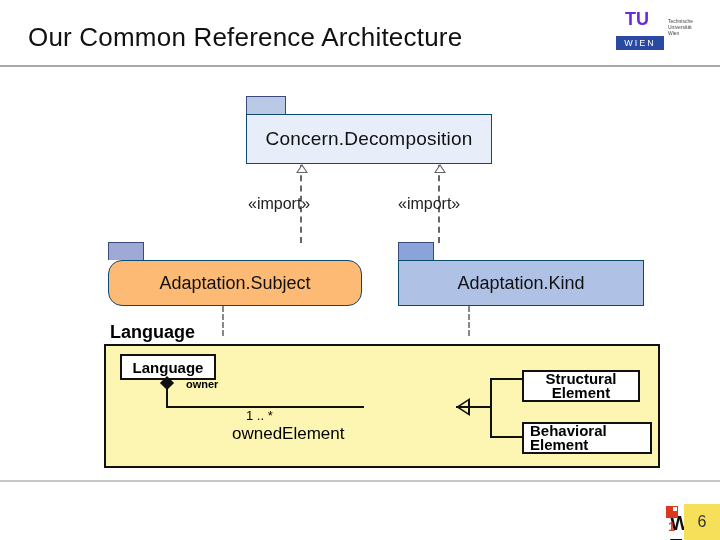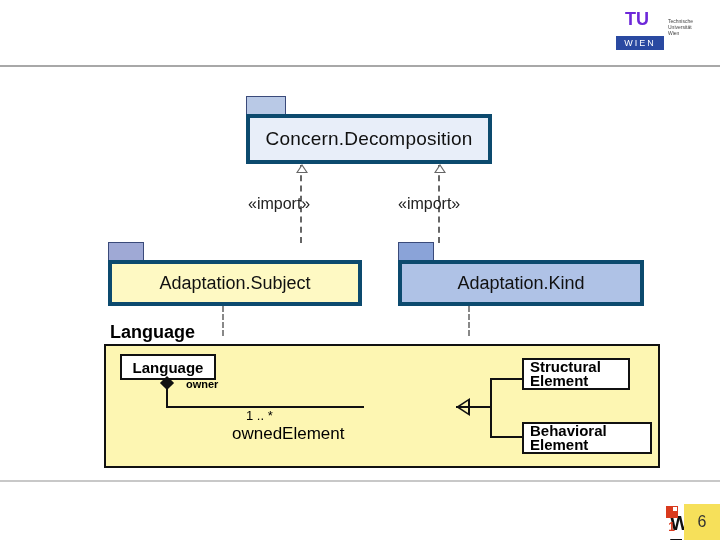--- a/index.html
+++ b/index.html
@@ -20,29 +20,29 @@
   .footer-box { position: absolute; right: 0; bottom: 0; width: 36px; height: 36px; background: #f6e05a; display:flex; align-items:center; justify-content:center; font-size:16px; color:#333; }
   .logo-wit { position: absolute; right: 42px; bottom: 4px; width: 44px; height: 30px; }
   .logo-wit .sq { position:absolute; right:0; top:0; width:12px; height:12px; background:#d93a1e; }
   .logo-wit .sq .d { position:absolute; right:1px; top:1px; width:4px; height:4px; background:#fff; }
   .logo-wit .wt { position:absolute; left:0; top:6px; font-size:20px; font-weight:700; color:#111; letter-spacing:-1px;margin-left:36px; }
   .logo-wit .one { position:absolute; right:3px; top:14px; font-size:12px; font-weight:700; color:#d93a1e; }
 
   
   .pkg { position: absolute; }
   .pkg .tab { position:absolute; top:0; left:0; height:18px; border:1px solid #3a4a7a; border-bottom:none; }
-  .pkg .body { position:absolute; top:18px; left:0; right:0; bottom:0; border:4px solid #0c4a6e; display:flex; align-items:center; justify-content:center; font-size:18px; color:#111; }
+  .pkg .body { position:absolute; top:18px; left:0; right:0; bottom:0; border:1px solid #0c4a6e; display:flex; align-items:center; justify-content:center; font-size:18px; color:#111; }
 
   .pkg-top { left: 246px; top: 96px; width: 246px; height: 68px; }
   .pkg-top .tab  { width: 40px; background:#b9c9e6; }
   .pkg-top .body { background:#e8eef9; font-size:19px; letter-spacing:0.2px; }
 
   .pkg-left { left: 108px; top: 242px; width: 254px; height: 64px; }
   .pkg-left .tab  { width: 36px; background:#9fa9d5; }
-  .pkg-left .body { background:#fef9c3; }
+  .pkg-left .body { background:#fdba74;border-radius:14px; }
 
   .pkg-right { left: 398px; top: 242px; width: 246px; height: 64px; }
   .pkg-right .tab  { width: 36px; background:#8aa3d8; }
   .pkg-right .body { background:#afc2e6; }
 
   
   .dep { position:absolute; width:0; border-left: 2px dashed #666; }
   .dep .head { position:absolute; top:-1px; left:-6px; width:0; height:0;
                border-left:6px solid transparent; border-right:6px solid transparent; border-bottom:9px solid #666; }
   .dep .head::after{ content:""; position:absolute; top:2px; left:-4px; width:0; height:0;
@@ -64,21 +64,21 @@
 
   .lang-panel { position:absolute; left:104px; top:344px; width:556px; height:124px; background:#fdf6b2; border:2px solid #111; }
 
   
   .cls { position:absolute; border:2px solid #111; background:#fff; font-size:15px; display:flex; align-items:center; justify-content:center; padding:2px 6px; }
   .cls.b { font-weight:700; }
   .cls.i { font-style:italic; }
 
   .c-lang   { left: 14px;  top: 8px;  width: 96px; height: 26px; }
   .c-elem   { left: 258px; top: 48px; width: 92px; height: 26px; }
-  .c-struc  { left: 416px; top: 12px; width: 108px; height: 32px; line-height:14px; }
+  .c-struc  { left: 416px; top: 24px; width: 118px; height: 32px; line-height:14px; text-align:center; }
   .c-behav  { left: 416px; top: 76px; width: 130px; height: 32px; line-height:14px; } 
   .line { position:absolute; background:#111; }
   .diamond { position:absolute; width:10px; height:10px; background:#111; transform:rotate(45deg); }
 
   
   .panel-anchor { position:absolute; left:0; top:0; width:100%; height:100%; }
   .pa .l1 { left:60px; top:34px; width:2px; height:26px; }           
   .pa .dia { left:56px; top:32px; }                                   
   .pa .l2 { left:60px; top:60px; width:198px; height:2px; }           
   .pa .owner { position:absolute; left:80px; top:32px; font-size:11px;font-weight:bold; }
@@ -94,20 +94,21 @@
   .pa .gv  { left:384px; top:32px; width:2px; height:58px; }          
   .pa .gs  { left:384px; top:32px; width:32px; height:2px; }          
   .pa .gb  { left:384px; top:90px; width:32px; height:2px; }          
 
 </style>
 </head>
 <body>
 
 <div class="slide">
 
+  <div class="title">Our Common Reference Architecture</div>
   <div class="hr-top"></div>
 
   <div class="logo-tu">
     <div class="tu">TU</div>
     <div class="wien">WIEN</div>
     <div class="txt">Technische Universität Wien</div>
   </div>
 
   <div class="pkg pkg-top">
     <div class="tab"></div>

